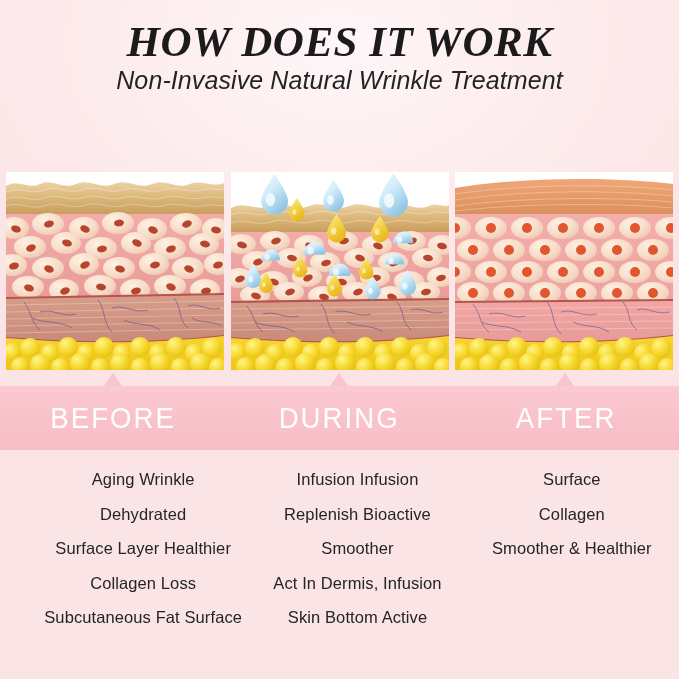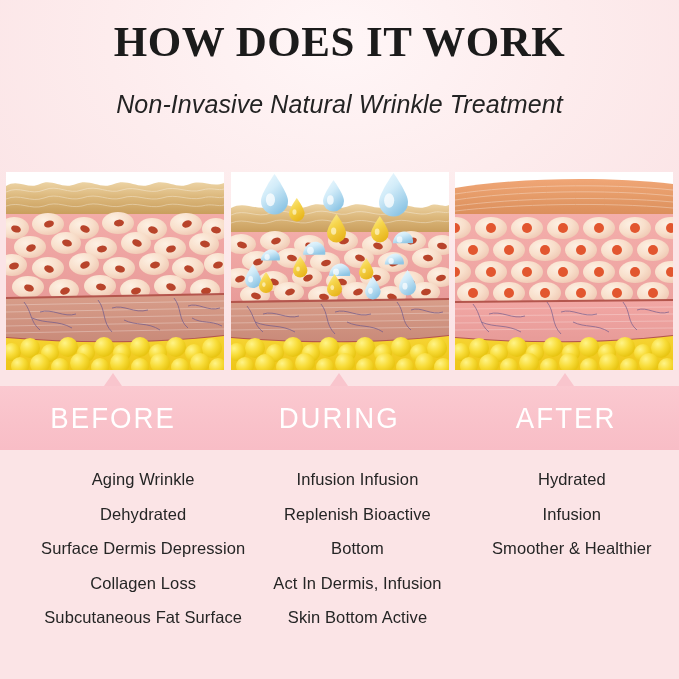--- a/index.html
+++ b/index.html
@@ -13,34 +13,35 @@
   #page {
     position:absolute; inset:0;
     width:679px; height:679px;
     background:
       radial-gradient(ellipse 420px 300px at 50% 6%, #fff6f7 0%, #fdeced 55%, #fbe4e6 100%);
   }
   
   .header { position:absolute; top:0; left:0; width:679px; text-align:center; }
   .title {
     font-family:"Liberation Serif", serif;
+    font-style:italic;
     font-weight:700;
     font-size:43px;
     letter-spacing:0.5px;
     color:#1b1b1b;
     margin-top:19px;
     line-height:1.05;
   }
   .subtitle {
     font-family:"Liberation Sans", sans-serif;
     font-style:italic;
     font-weight:400;
     font-size:25px;
     color:#232323;
-    margin-top:26px;
+    margin-top:2px;
     letter-spacing:0.1px;
   }
   
   .panels {
     position:absolute; top:172px; left:0;
     width:679px; height:200px;
     display:flex; justify-content:space-between;
     padding:0 6px;
   }
   .panel {
@@ -623,31 +624,31 @@
       <div class="banner-cell">BEFORE</div>
       <div class="banner-cell">DURING</div>
       <div class="banner-cell">AFTER</div>
     </div>
   </div>
 
   <div class="lists">
     <div class="list-col">
       <div class="list-item">Aging Wrinkle</div>
       <div class="list-item">Dehydrated</div>
-      <div class="list-item">Surface Dermis Depression</div>
+      <div class="list-item">Surface Layer Healthier</div>
       <div class="list-item">Collagen Loss</div>
       <div class="list-item">Subcutaneous Fat Surface</div>
     </div>
     <div class="list-col">
       <div class="list-item">Infusion Infusion</div>
       <div class="list-item">Replenish Bioactive</div>
-      <div class="list-item">Bottom</div>
+      <div class="list-item">Smoother</div>
       <div class="list-item">Act In Dermis, Infusion</div>
       <div class="list-item">Skin Bottom Active</div>
     </div>
     <div class="list-col">
-      <div class="list-item">Hydrated</div>
-      <div class="list-item">Infusion</div>
+      <div class="list-item">Surface</div>
+      <div class="list-item">Collagen</div>
       <div class="list-item">Smoother &amp; Healthier</div>
     </div>
   </div>
 
 </div>
 
 </body></html>

